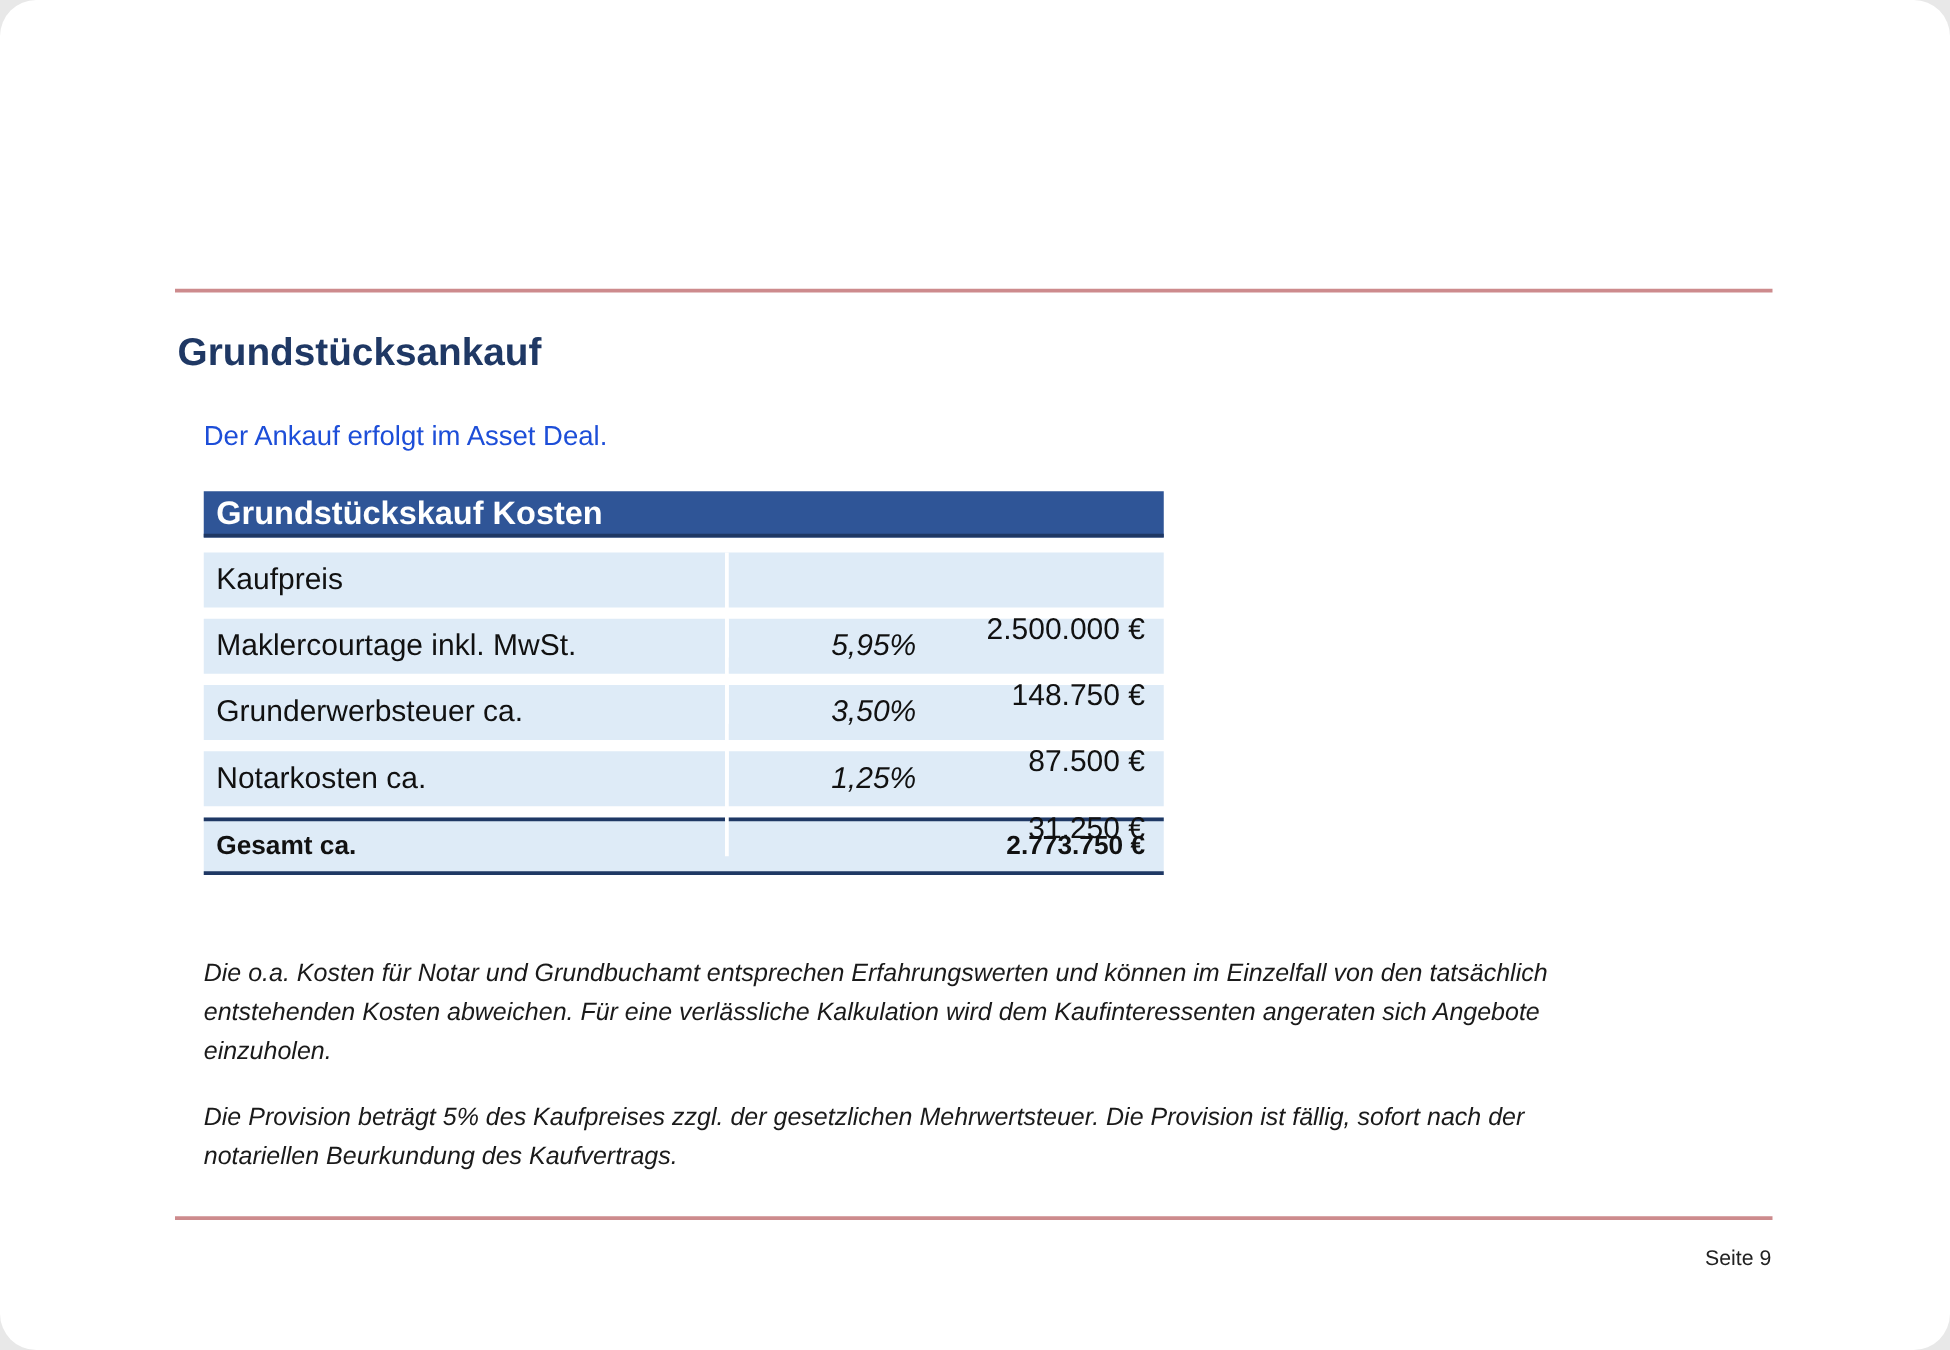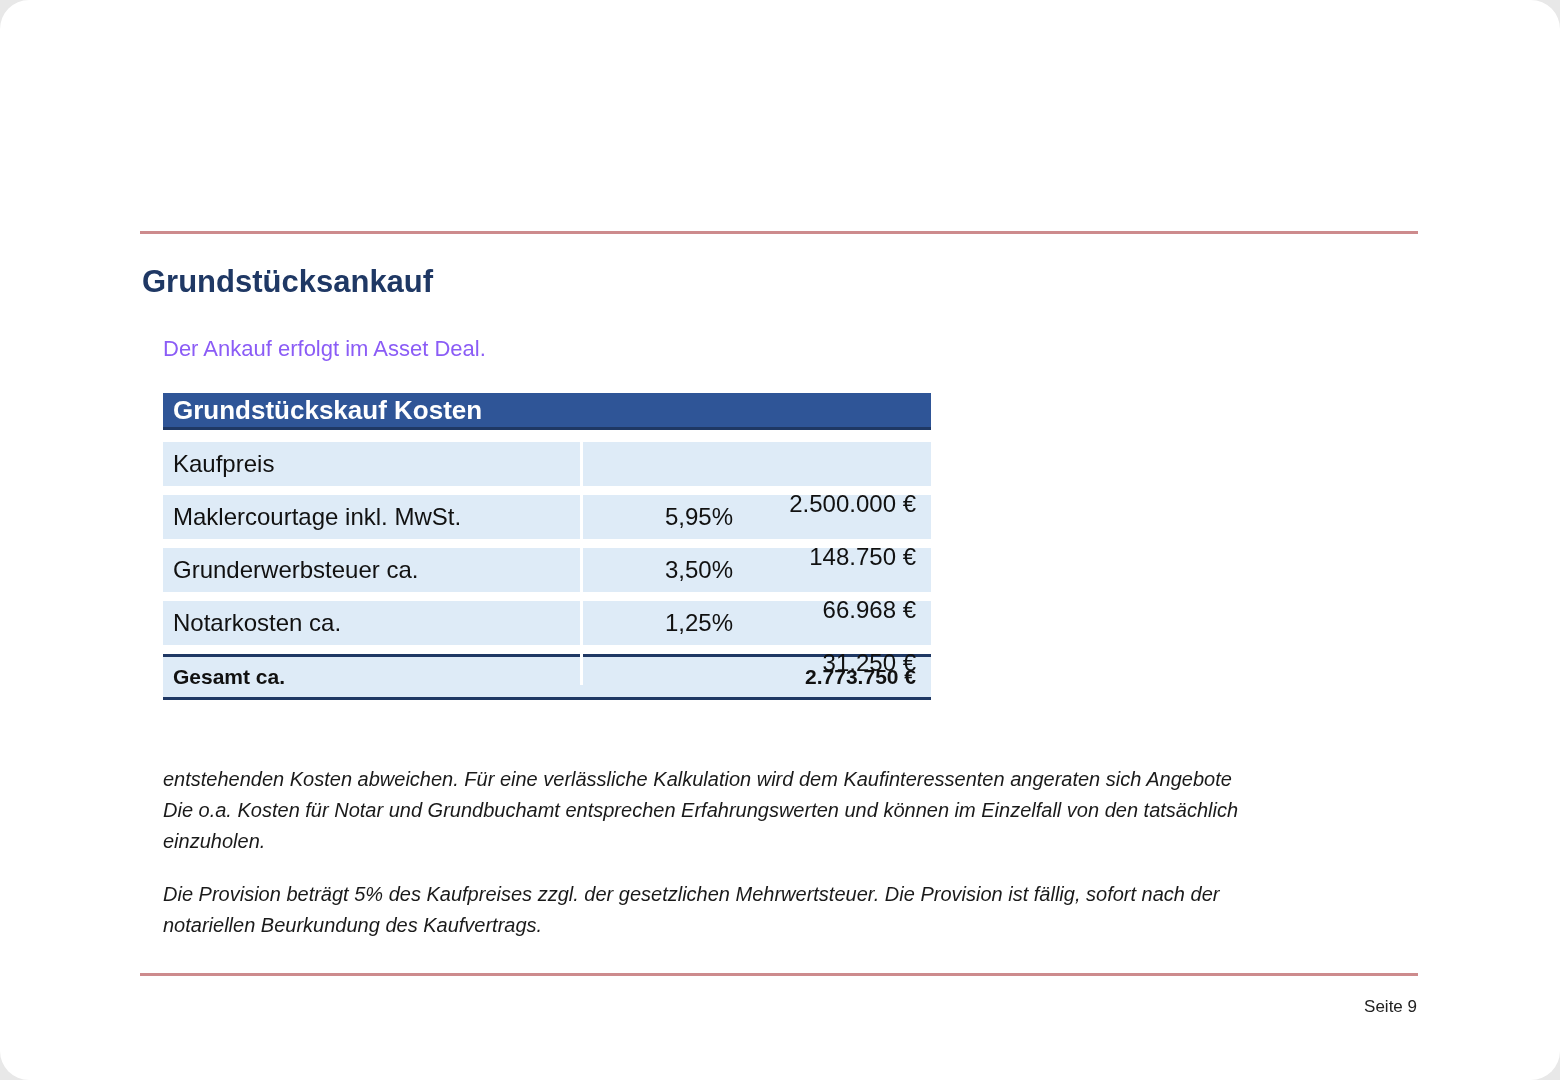--- a/index.html
+++ b/index.html
@@ -19,21 +19,21 @@
   }
   .rule-top { top:231px; }
   .rule-bottom { top:973px; }
   .page-title {
     position:absolute; left:142px; top:264px;
     font-size:31px; font-weight:bold; color:#1f3864;
     letter-spacing:0px;
   }
   .intro-text {
     position:absolute; left:163px; top:336px;
-    font-size:22px; color:#8b5cf6;
+    font-size:22px; color:#1d4ed8;
   }
   .cost-table {
     position:absolute; left:163px; top:393px; width:768px;
   }
   .cost-table-header {
     height:37px; box-sizing:border-box;
     background:#2f5597; color:#ffffff;
     font-size:26px; font-weight:bold;
     line-height:34px; padding-left:10px;
     border-bottom:3px solid #1f3864;
@@ -43,21 +43,21 @@
     display:grid;
     grid-template-columns:417px 165px 1fr;
     height:44px; background:#deebf7;
     margin-bottom:9px;
     font-size:24px;
   }
   .cost-row > div { line-height:44px; }
   .cell-label   { padding-left:10px; }
   .cell-percent {
     border-left:3px solid #ffffff; box-sizing:border-box;
-    text-align:right; padding-right:12px;
+    text-align:right; padding-right:12px;font-style:italic;
   }
   .cell-amount  { text-align:right; padding-right:15px;margin-top:40px; }
   .total-row {
     display:grid;
     grid-template-columns:417px 1fr;
     height:40px; background:#deebf7;
     border-top:3px solid #1f3864;
     border-bottom:3px solid #1f3864;
     font-size:21px; font-weight:bold;
   }
@@ -102,40 +102,40 @@
 
     <div class="cost-row">
       <div class="cell-label">Maklercourtage inkl. MwSt.</div>
       <div class="cell-percent">5,95%</div>
       <div class="cell-amount">148.750 €</div>
     </div>
 
     <div class="cost-row">
       <div class="cell-label">Grunderwerbsteuer ca.</div>
       <div class="cell-percent">3,50%</div>
-      <div class="cell-amount">66.968 €</div>
+      <div class="cell-amount">87.500 €</div>
     </div>
 
     <div class="cost-row">
       <div class="cell-label">Notarkosten ca.</div>
       <div class="cell-percent">1,25%</div>
       <div class="cell-amount">31.250 €</div>
     </div>
 
 
     <div class="total-row">
       <div class="total-label">Gesamt ca.</div>
       <div class="total-amount">2.773.750 €</div>
     </div>
   </div>
 
   <div class="note-block">
     <div class="note-para">
+      <div class="note-line">Die o.a. Kosten für Notar und Grundbuchamt entsprechen Erfahrungswerten und können im Einzelfall von den tatsächlich</div>
       <div class="note-line">entstehenden Kosten abweichen. Für eine verlässliche Kalkulation wird dem Kaufinteressenten angeraten sich Angebote</div>
-      <div class="note-line">Die o.a. Kosten für Notar und Grundbuchamt entsprechen Erfahrungswerten und können im Einzelfall von den tatsächlich</div>
       <div class="note-line">einzuholen.</div>
     </div>
     <div class="note-para note-para-2">
       <div class="note-line">Die Provision beträgt 5% des Kaufpreises zzgl. der gesetzlichen Mehrwertsteuer. Die Provision ist fällig, sofort nach der</div>
       <div class="note-line">notariellen Beurkundung des Kaufvertrags.</div>
     </div>
   </div>
 
   <div class="rule rule-bottom"></div>
 

